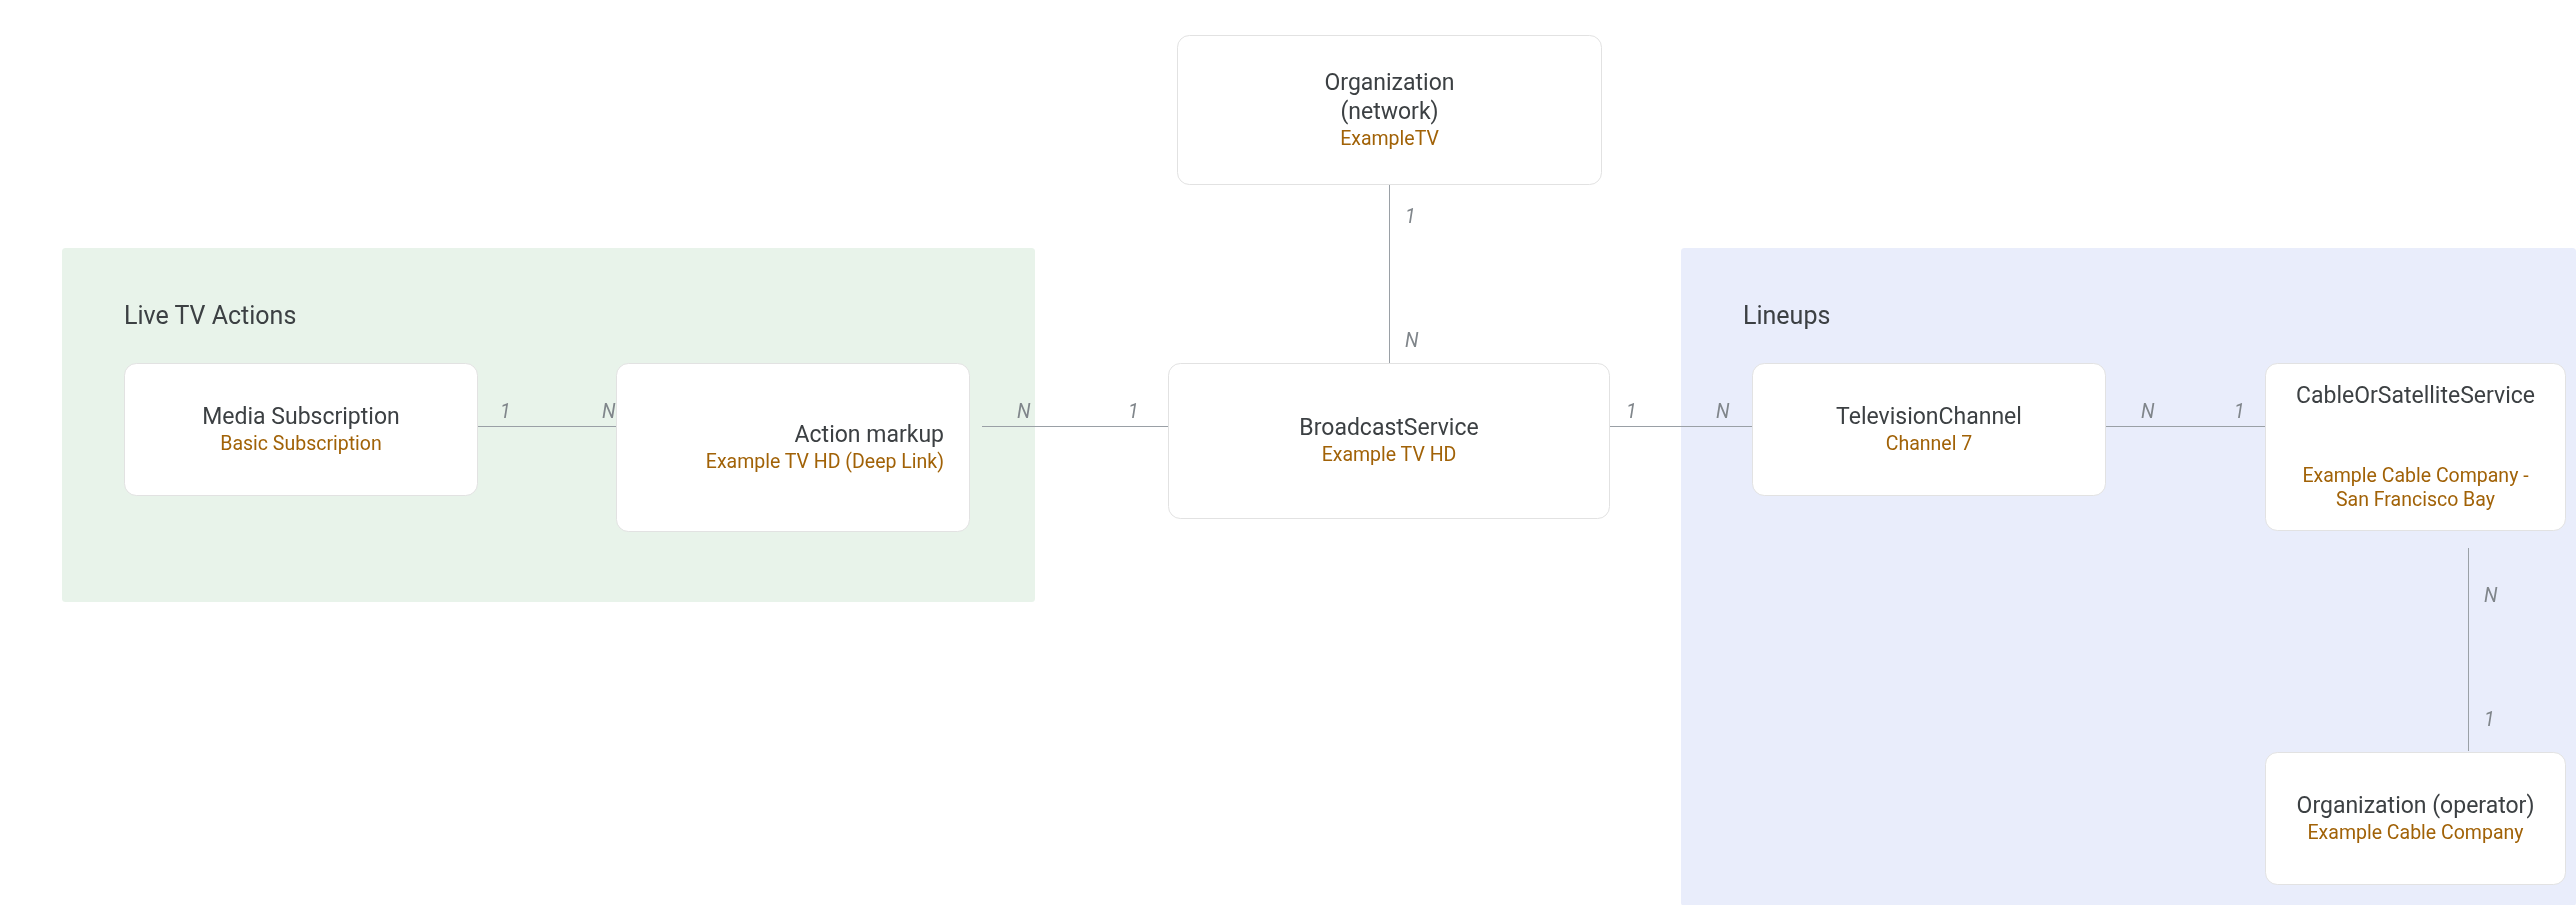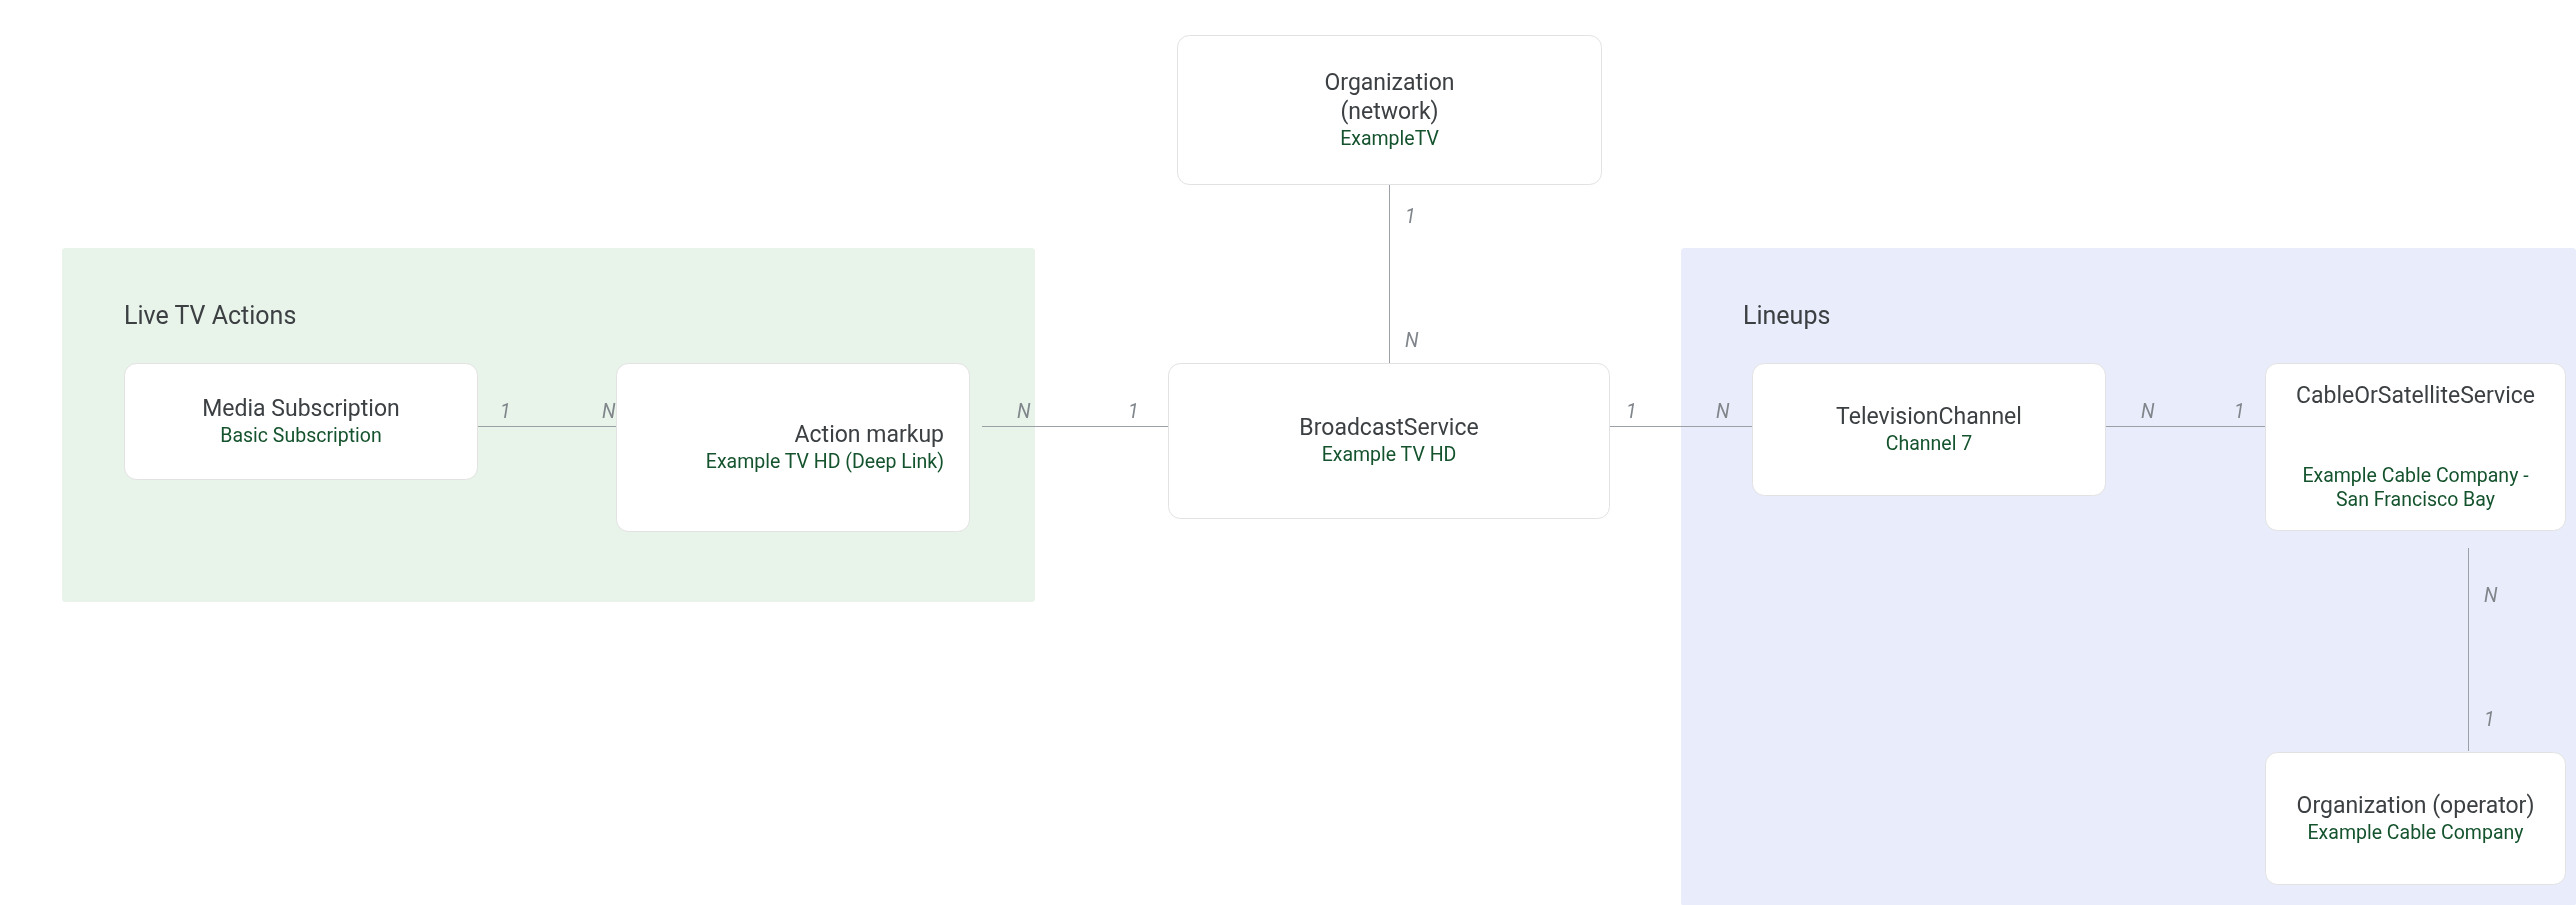--- a/index.html
+++ b/index.html
@@ -43,21 +43,21 @@
   }
   .node-title {
     font-size: 23px;
     color: #3c4043;
     font-weight: 400;
     text-align: center;
     line-height: 1.25;
   }
   .node-sub {
     font-size: 19.5px;
-    color: #14532d;
+    color: #a16207;
     font-weight: 400;
     margin-top: 0;
     text-align: center;
     line-height: 1.25;
   }
   .edge-line-h {
     position: absolute;
     height: 0;
     border-top: 1.8px solid #9aa0a6;
   }
@@ -108,21 +108,21 @@
 <div class="card-label" style="left:2484px; top:708px;">1</div>
 
 <div class="node" style="left:1177px; top:35px; width:425px; height:150px;justify-content:center;">
   <div class="node-title">
     <span>Organization</span><br>
     <span>(network)</span>
   </div>
   <div class="node-sub">ExampleTV</div>
 </div>
 
-<div class="node" style="left:124px; top:363px; width:354px; height:117px;">
+<div class="node" style="left:124px; top:363px; width:354px; height:133px;">
   <div class="node-title">Media Subscription</div>
   <div class="node-sub">Basic Subscription</div>
 </div>
 
 <div class="node" style="left:616px; top:363px; width:354px; height:169px;align-items:flex-end;">
   <div class="node-title">Action markup</div>
   <div class="node-sub">Example TV HD (Deep Link)</div>
 </div>
 
 <div class="node" style="left:1168px; top:363px; width:442px; height:156px;">

